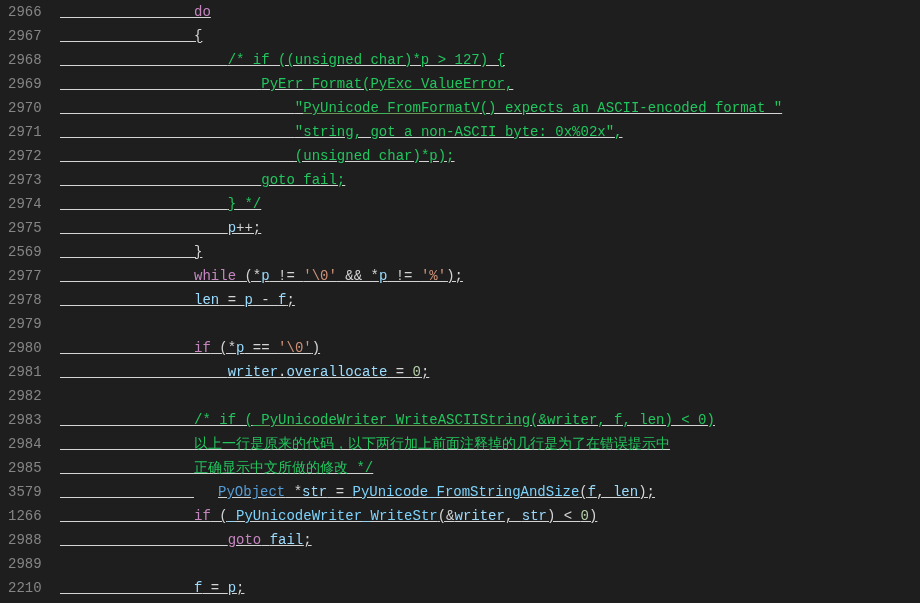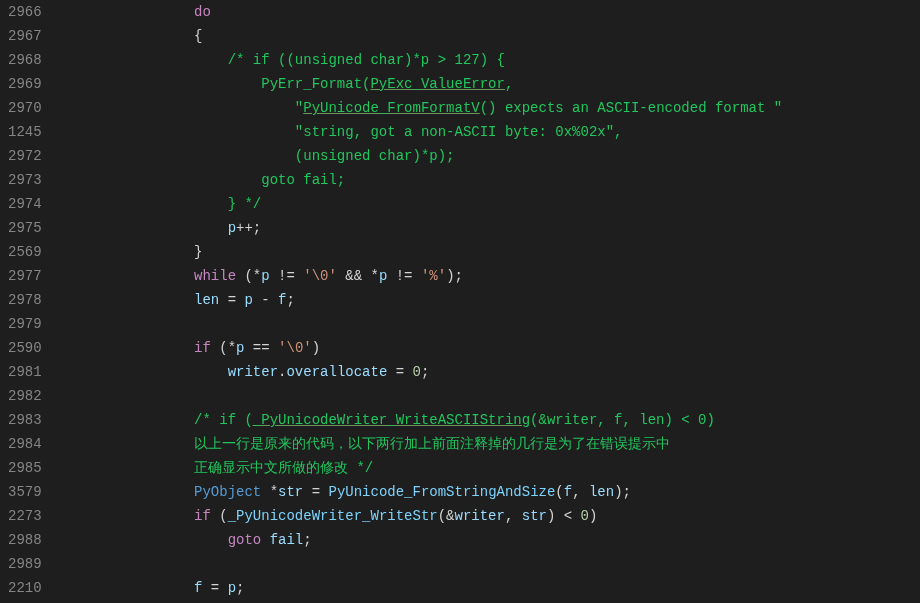--- a/index.html
+++ b/index.html
@@ -23,58 +23,59 @@
   padding: 0 18px 0 8px;
   user-select: none;
   flex-shrink: 0;
 }
 .gutter div { height: 24px; }
 .code {
   flex: 1;
   color: #d4d4d4;
   white-space: pre;
   overflow: hidden;
+  text-decoration: underline;
 }
 .code-line { height: 24px; }
 .kw { color: #c586c0; }
 .fn { color: #7dd3fc; }
-.type { color: #569cd6; }
+.type { color: #569cd6; margin-left: 24px; }
 .var { color: #9cdcfe; }
 .str { color: #ce9178; }
 .num { color: #b5cea8; }
 .cmt { color: #22c55e; }
 .op { color: #d4d4d4; }
 .pun { color: #d4d4d4; }
 .cmt-u { color: #22c55e; text-decoration: underline; text-decoration-color: #6a9955; }
 </style>
 </head>
 <body>
 
 <div class="editor">
   <div class="gutter">
       <div>2966</div>
       <div>2967</div>
       <div>2968</div>
       <div>2969</div>
       <div>2970</div>
-      <div>1245</div>
+      <div>2971</div>
       <div>2972</div>
       <div>2973</div>
       <div>2974</div>
       <div>2975</div>
       <div>2569</div>
       <div>2977</div>
       <div>2978</div>
       <div>2979</div>
-      <div>2590</div>
+      <div>2980</div>
       <div>2981</div>
       <div>2982</div>
       <div>2983</div>
       <div>2984</div>
       <div>2985</div>
       <div>3579</div>
-      <div>2273</div>
+      <div>1266</div>
       <div>2988</div>
       <div>2989</div>
       <div>2210</div>
     </div>
   <div class="code"><div class="code-line"><span>                </span><span class="kw">do</span></div><div class="code-line"><span>                </span><span class="pun">{</span></div><div class="code-line"><span>                    </span><span class="cmt">/* if ((unsigned char)*p &gt; 127) {</span></div><div class="code-line"><span>                        </span><span class="cmt">PyErr_Format(</span><span class="cmt-u">PyExc_ValueError</span><span class="cmt">,</span></div><div class="code-line"><span>                            </span><span class="cmt">"</span><span class="cmt-u">PyUnicode_FromFormatV</span><span class="cmt">() expects an ASCII-encoded format "</span></div><div class="code-line"><span>                            </span><span class="cmt">"string, got a non-ASCII byte: 0x%02x",</span></div><div class="code-line"><span>                            </span><span class="cmt">(unsigned char)*p);</span></div><div class="code-line"><span>                        </span><span class="cmt">goto fail;</span></div><div class="code-line"><span>                    </span><span class="cmt">} */</span></div><div class="code-line"><span>                    </span><span class="var">p</span><span class="pun">++;</span></div><div class="code-line"><span>                </span><span class="pun">}</span></div><div class="code-line"><span>                </span><span class="kw">while</span><span class="pun"> (*</span><span class="var">p</span><span class="op"> != </span><span class="str">'\0'</span><span class="op"> &amp;&amp; *</span><span class="var">p</span><span class="op"> != </span><span class="str">'%'</span><span class="pun">);</span></div><div class="code-line"><span>                </span><span class="var">len</span><span class="op"> = </span><span class="var">p</span><span class="op"> - </span><span class="var">f</span><span class="pun">;</span></div><div class="code-line"><span></span></div><div class="code-line"><span>                </span><span class="kw">if</span><span class="pun"> (*</span><span class="var">p</span><span class="op"> == </span><span class="str">'\0'</span><span class="pun">)</span></div><div class="code-line"><span>                    </span><span class="var">writer</span><span class="pun">.</span><span class="var">overallocate</span><span class="op"> = </span><span class="num">0</span><span class="pun">;</span></div><div class="code-line"><span></span></div><div class="code-line"><span>                </span><span class="cmt">/* if (</span><span class="cmt-u">_PyUnicodeWriter_WriteASCIIString</span><span class="cmt">(&amp;writer, f, len) &lt; 0)</span></div><div class="code-line"><span>                </span><span class="cmt">以上一行是原来的代码，以下两行加上前面注释掉的几行是为了在错误提示中</span></div><div class="code-line"><span>                </span><span class="cmt">正确显示中文所做的修改 */</span></div><div class="code-line"><span>                </span><span class="type">PyObject</span><span class="pun"> *</span><span class="var">str</span><span class="op"> = </span><span class="fn">PyUnicode_FromStringAndSize</span><span class="pun">(</span><span class="var">f</span><span class="pun">, </span><span class="var">len</span><span class="pun">);</span></div><div class="code-line"><span>                </span><span class="kw">if</span><span class="pun"> (</span><span class="fn">_PyUnicodeWriter_WriteStr</span><span class="pun">(&amp;</span><span class="var">writer</span><span class="pun">, </span><span class="var">str</span><span class="op">) &lt; </span><span class="num">0</span><span class="pun">)</span></div><div class="code-line"><span>                    </span><span class="kw">goto</span><span class="pun"> </span><span class="var">fail</span><span class="pun">;</span></div><div class="code-line"><span></span></div><div class="code-line"><span>                </span><span class="var">f</span><span class="op"> = </span><span class="var">p</span><span class="pun">;</span></div></div>
 </div>
 
 </body></html>

